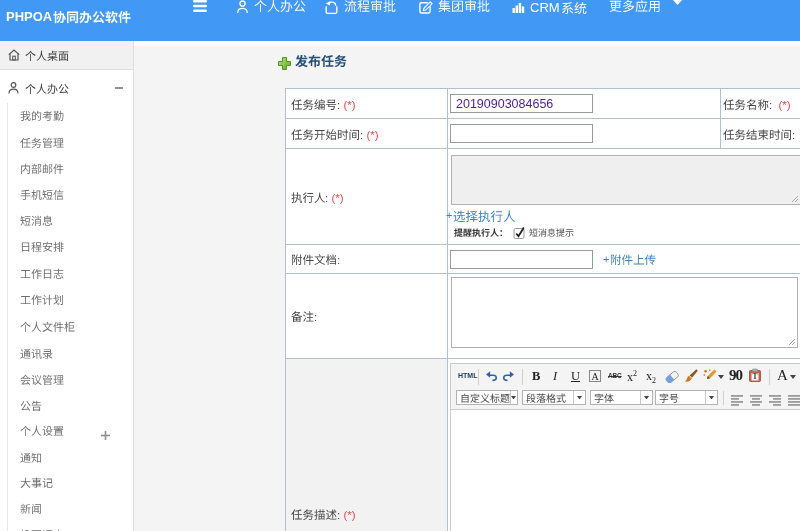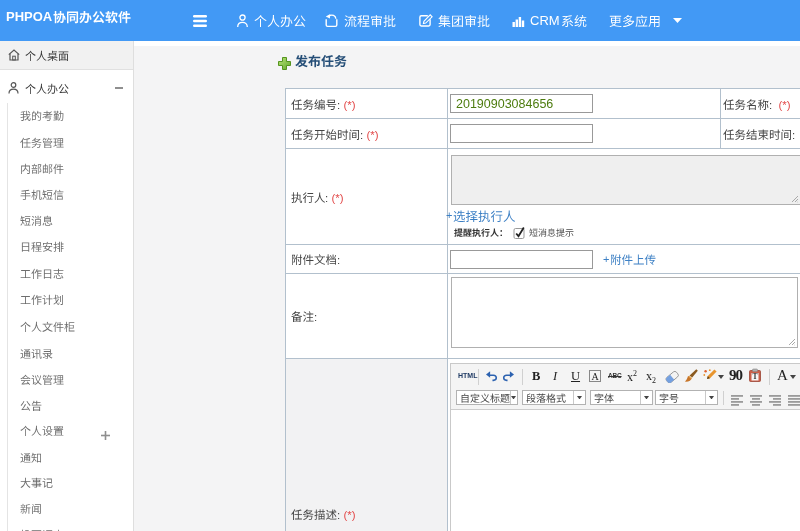--- a/index.html
+++ b/index.html
@@ -1,20 +1,20 @@
 <!DOCTYPE html>
 <html><head><meta charset="utf-8"><style>
 * { margin:0; padding:0; box-sizing:border-box; }
 html,body { width:800px; height:531px; overflow:hidden; }
 body { position:relative; font-family:"Liberation Sans",sans-serif; background:#f4f4f5; }
 svg { display:inline-block; }
 #top { position:absolute; left:0; top:0; width:800px; height:41px; background:#4299f5; }
 .logo { position:absolute; left:6px; top:0; height:32px; display:flex; align-items:center; font:bold 13px "Liberation Sans"; color:#fff; }
 .logo .lat { margin-right:1px; }
-.ti { position:absolute; top:0; height:41px; display:flex; align-items:center; }
+.ti { position:absolute; top:0; height:41px; display:flex; align-items:flex-start; }
 .ti .ts { margin-left:5px; display:inline-flex; align-items:center; }
 .ti .lat { font:13px "Liberation Sans"; color:#fff; margin-right:1px; }
 #side { position:absolute; left:0; top:41px; width:134px; height:490px; background:#fff; border-right:1px solid #dedede; }
 .srow { position:absolute; left:0; width:133px; display:flex; align-items:center; }
 .sic { width:17px; margin-left:8px; display:inline-flex; }
 .sub { position:absolute; left:20px; height:26px; display:flex; align-items:center; }
 #strip { position:absolute; left:134px; top:41px; width:666px; height:5px; background:#fff; }
 #ft { position:absolute; left:285px; top:88px; border-collapse:collapse; table-layout:fixed; width:977px; background:#fff; }
 #ft td { border:1px solid #b2c0cd; vertical-align:middle; }
 td.lab { padding-left:5px; white-space:nowrap; }
@@ -242,21 +242,21 @@
       <col style="width:162px">
       <col style="width:273px">
       <col style="width:163px">
     </colgroup>
     <tbody>
       <tr style="height:30px">
         <td class="lab"><svg width="46" height="10" viewBox="0 -10 46 10" style="overflow:visible;">
             <path fill="#444" d="M3.9 -0.4V0.5H10.9V-0.4H7.8V-3.9H11V-4.7H7.8V-7.9C8.8 -8.1 9.8 -8.4 10.6 -8.6L9.9 -9.4C8.5 -8.9 6 -8.4 3.9 -8.1C4 -7.9 4.1 -7.6 4.1 -7.4C5 -7.5 6 -7.6 6.9 -7.8V-4.7H3.5V-3.9H6.9V-0.4ZM3.4 -9.7C2.7 -7.9 1.5 -6.1 0.3 -5C0.4 -4.7 0.7 -4.3 0.8 -4.1C1.2 -4.5 1.7 -5.1 2.1 -5.7V0.9H3V-6.9C3.5 -7.7 3.9 -8.6 4.2 -9.4Z M16.6 -4.4C16.6 -4 16.5 -3.6 16.4 -3.2H12.9V-2.5H16.1C15.5 -1 14.2 -0.2 12.2 0.2C12.3 0.3 12.5 0.7 12.6 0.9C14.9 0.4 16.3 -0.6 17.1 -2.5H20.6C20.4 -1 20.1 -0.3 19.9 -0C19.7 0.1 19.6 0.1 19.4 0.1C19.1 0.1 18.3 0.1 17.6 -0C17.8 0.2 17.9 0.5 17.9 0.8C18.6 0.8 19.3 0.8 19.6 0.8C20 0.8 20.3 0.7 20.6 0.5C21 0.1 21.2 -0.8 21.5 -2.9C21.5 -3 21.5 -3.2 21.5 -3.2H17.3C17.4 -3.6 17.5 -3.9 17.5 -4.3ZM20.1 -7.7C19.4 -7 18.4 -6.5 17.4 -6.1C16.4 -6.5 15.7 -6.9 15.2 -7.6L15.4 -7.7ZM15.9 -9.7C15.3 -8.7 14.2 -7.5 12.5 -6.7C12.7 -6.5 13 -6.2 13.1 -6C13.7 -6.3 14.2 -6.7 14.7 -7.1C15.1 -6.5 15.7 -6.1 16.4 -5.7C15 -5.3 13.5 -5 12 -4.9C12.2 -4.7 12.3 -4.3 12.4 -4.1C14.1 -4.3 15.8 -4.7 17.3 -5.3C18.7 -4.7 20.3 -4.4 22.1 -4.2C22.2 -4.5 22.4 -4.8 22.6 -5C21 -5.1 19.6 -5.3 18.4 -5.7C19.6 -6.3 20.7 -7.1 21.4 -8.2L20.9 -8.5L20.7 -8.5H16.1C16.3 -8.8 16.6 -9.2 16.8 -9.5Z M23.5 -0.6 23.7 0.2C24.6 -0.2 25.8 -0.7 27 -1.2L26.8 -1.9C25.6 -1.4 24.3 -0.9 23.5 -0.6ZM23.7 -4.9C23.9 -4.9 24.1 -5 25.4 -5.2C24.9 -4.4 24.5 -3.9 24.3 -3.6C24 -3.2 23.8 -2.9 23.5 -2.9C23.6 -2.6 23.7 -2.3 23.8 -2.1C24 -2.2 24.4 -2.3 26.9 -2.9C26.9 -3.1 26.8 -3.4 26.8 -3.6L24.9 -3.2C25.7 -4.3 26.5 -5.6 27.2 -6.9L26.5 -7.3C26.3 -6.8 26 -6.4 25.8 -5.9L24.5 -5.8C25.2 -6.8 25.8 -8.1 26.3 -9.4L25.5 -9.7C25.1 -8.3 24.3 -6.8 24 -6.4C23.8 -6 23.6 -5.7 23.4 -5.6C23.5 -5.4 23.7 -5 23.7 -4.9ZM30.2 -4V-2.3H29.2V-4ZM30.8 -4H31.6V-2.3H30.8ZM28.5 -4.7V0.8H29.2V-1.6H30.2V0.5H30.8V-1.6H31.6V0.5H32.2V-1.6H33V0.1C33 0.2 33 0.2 32.9 0.2C32.8 0.2 32.6 0.2 32.4 0.2C32.5 0.4 32.5 0.6 32.6 0.8C33 0.8 33.2 0.8 33.4 0.7C33.6 0.6 33.7 0.4 33.7 0.1V-4.7L33 -4.7ZM32.2 -4H33V-2.3H32.2ZM30 -9.5C30.1 -9.2 30.3 -8.8 30.5 -8.4H27.8V-5.9C27.8 -4.2 27.7 -1.6 26.6 0.2C26.8 0.3 27.1 0.6 27.3 0.7C28.3 -1.1 28.5 -3.9 28.6 -5.7H33.6V-8.4H31.4C31.2 -8.8 31 -9.3 30.8 -9.7ZM28.6 -7.7H32.8V-6.5H28.6Z M37.5 -8.4H43V-6.9H37.5ZM36.6 -9.2V-6.1H43.9V-9.2ZM35.2 -5.1V-4.3H37.6C37.4 -3.6 37.1 -2.8 36.8 -2.2H42.9C42.6 -0.9 42.4 -0.2 42.1 0C42 0.1 41.8 0.1 41.6 0.1C41.3 0.1 40.4 0.1 39.6 0C39.8 0.3 39.9 0.6 39.9 0.9C40.7 0.9 41.5 0.9 41.8 0.9C42.3 0.9 42.6 0.8 42.8 0.6C43.3 0.2 43.6 -0.7 43.8 -2.6C43.9 -2.7 43.9 -3 43.9 -3H38.1L38.5 -4.3H45.2V-5.1Z"></path>
           </svg><span class="cln">:&nbsp;</span><span class="star">(*)</span></td>
         <td class="ic">
-          <div class="inp" style="width:143px;padding:2px 0 0 5px;font-size:12.5px;color:#4d7c0f">20190903084656</div>
+          <div class="inp" style="width:143px;padding:2px 0 0 5px;font-size:12.5px;color:#4c1d95">20190903084656</div>
         </td>
         <td class="lab l3"><svg width="46" height="10" viewBox="0 -10 46 10" style="overflow:visible;">
             <path fill="#444" d="M3.9 -0.4V0.5H10.9V-0.4H7.8V-3.9H11V-4.7H7.8V-7.9C8.8 -8.1 9.8 -8.4 10.6 -8.6L9.9 -9.4C8.5 -8.9 6 -8.4 3.9 -8.1C4 -7.9 4.1 -7.6 4.1 -7.4C5 -7.5 6 -7.6 6.9 -7.8V-4.7H3.5V-3.9H6.9V-0.4ZM3.4 -9.7C2.7 -7.9 1.5 -6.1 0.3 -5C0.4 -4.7 0.7 -4.3 0.8 -4.1C1.2 -4.5 1.7 -5.1 2.1 -5.7V0.9H3V-6.9C3.5 -7.7 3.9 -8.6 4.2 -9.4Z M16.6 -4.4C16.6 -4 16.5 -3.6 16.4 -3.2H12.9V-2.5H16.1C15.5 -1 14.2 -0.2 12.2 0.2C12.3 0.3 12.5 0.7 12.6 0.9C14.9 0.4 16.3 -0.6 17.1 -2.5H20.6C20.4 -1 20.1 -0.3 19.9 -0C19.7 0.1 19.6 0.1 19.4 0.1C19.1 0.1 18.3 0.1 17.6 -0C17.8 0.2 17.9 0.5 17.9 0.8C18.6 0.8 19.3 0.8 19.6 0.8C20 0.8 20.3 0.7 20.6 0.5C21 0.1 21.2 -0.8 21.5 -2.9C21.5 -3 21.5 -3.2 21.5 -3.2H17.3C17.4 -3.6 17.5 -3.9 17.5 -4.3ZM20.1 -7.7C19.4 -7 18.4 -6.5 17.4 -6.1C16.4 -6.5 15.7 -6.9 15.2 -7.6L15.4 -7.7ZM15.9 -9.7C15.3 -8.7 14.2 -7.5 12.5 -6.7C12.7 -6.5 13 -6.2 13.1 -6C13.7 -6.3 14.2 -6.7 14.7 -7.1C15.1 -6.5 15.7 -6.1 16.4 -5.7C15 -5.3 13.5 -5 12 -4.9C12.2 -4.7 12.3 -4.3 12.4 -4.1C14.1 -4.3 15.8 -4.7 17.3 -5.3C18.7 -4.7 20.3 -4.4 22.1 -4.2C22.2 -4.5 22.4 -4.8 22.6 -5C21 -5.1 19.6 -5.3 18.4 -5.7C19.6 -6.3 20.7 -7.1 21.4 -8.2L20.9 -8.5L20.7 -8.5H16.1C16.3 -8.8 16.6 -9.2 16.8 -9.5Z M26 -6.1C26.6 -5.7 27.3 -5.1 27.8 -4.7C26.4 -4 25 -3.4 23.5 -3.1C23.7 -2.9 23.9 -2.6 24 -2.3C24.6 -2.5 25.3 -2.7 25.9 -2.9V0.9H26.8V0.3H31.9V0.9H32.8V-3.9H28.2C30.1 -4.9 31.8 -6.4 32.7 -8.2L32.1 -8.6L32 -8.5H27.9C28.2 -8.8 28.4 -9.2 28.7 -9.5L27.7 -9.7C27 -8.6 25.7 -7.3 23.8 -6.4C24 -6.3 24.3 -6 24.4 -5.8C25.5 -6.3 26.4 -7 27.2 -7.7H31.4C30.8 -6.7 29.8 -5.8 28.6 -5.1C28.1 -5.6 27.3 -6.2 26.7 -6.6ZM31.9 -0.5H26.8V-3.1H31.9Z M40.4 -5.2C40.1 -3.7 39.7 -2.3 39 -1.4C39.2 -1.3 39.6 -1.1 39.7 -0.9C40.4 -1.9 40.9 -3.5 41.2 -5ZM43.5 -5.1C44 -3.8 44.5 -2.1 44.6 -1L45.4 -1.3C45.3 -2.4 44.8 -4 44.3 -5.3ZM40.6 -9.6C40.4 -8.2 39.9 -6.7 39.2 -5.7V-6.4H37.7V-8.4C38.3 -8.5 38.8 -8.7 39.2 -8.9L38.7 -9.6C37.9 -9.2 36.4 -8.9 35.2 -8.6C35.3 -8.5 35.4 -8.2 35.5 -8C35.9 -8.1 36.4 -8.1 36.9 -8.2V-6.4H35.1V-5.6H36.8C36.4 -4.2 35.6 -2.7 34.9 -1.9C35 -1.7 35.2 -1.4 35.3 -1.2C35.9 -1.9 36.4 -3 36.9 -4.2V0.9H37.7V-4.3C38.1 -3.7 38.5 -3.1 38.7 -2.8L39.2 -3.4C39 -3.7 38 -4.8 37.7 -5.1V-5.6H39.1L39 -5.5C39.2 -5.4 39.6 -5.2 39.8 -5C40.2 -5.6 40.6 -6.4 40.9 -7.3H42V-0.1C42 0 42 0.1 41.8 0.1C41.7 0.1 41.2 0.1 40.6 0.1C40.7 0.3 40.9 0.6 40.9 0.9C41.6 0.9 42.1 0.9 42.4 0.7C42.8 0.6 42.9 0.3 42.9 -0.1V-7.3H44.4C44.3 -6.9 44 -6.5 43.8 -6L44.6 -5.9C44.9 -6.5 45.2 -7.3 45.5 -8L45 -8.2L44.8 -8.1H41.1C41.2 -8.6 41.4 -9 41.4 -9.5Z"></path>
           </svg><span class="cln">:&nbsp;</span><span class="star">(*)</span></td>
       </tr>
       <tr style="height:30px">
         <td class="lab"><svg width="69" height="10" viewBox="0 -10 69 10" style="overflow:visible;">
             <path fill="#444" d="M3.9 -0.4V0.5H10.9V-0.4H7.8V-3.9H11V-4.7H7.8V-7.9C8.8 -8.1 9.8 -8.4 10.6 -8.6L9.9 -9.4C8.5 -8.9 6 -8.4 3.9 -8.1C4 -7.9 4.1 -7.6 4.1 -7.4C5 -7.5 6 -7.6 6.9 -7.8V-4.7H3.5V-3.9H6.9V-0.4ZM3.4 -9.7C2.7 -7.9 1.5 -6.1 0.3 -5C0.4 -4.7 0.7 -4.3 0.8 -4.1C1.2 -4.5 1.7 -5.1 2.1 -5.7V0.9H3V-6.9C3.5 -7.7 3.9 -8.6 4.2 -9.4Z M16.6 -4.4C16.6 -4 16.5 -3.6 16.4 -3.2H12.9V-2.5H16.1C15.5 -1 14.2 -0.2 12.2 0.2C12.3 0.3 12.5 0.7 12.6 0.9C14.9 0.4 16.3 -0.6 17.1 -2.5H20.6C20.4 -1 20.1 -0.3 19.9 -0C19.7 0.1 19.6 0.1 19.4 0.1C19.1 0.1 18.3 0.1 17.6 -0C17.8 0.2 17.9 0.5 17.9 0.8C18.6 0.8 19.3 0.8 19.6 0.8C20 0.8 20.3 0.7 20.6 0.5C21 0.1 21.2 -0.8 21.5 -2.9C21.5 -3 21.5 -3.2 21.5 -3.2H17.3C17.4 -3.6 17.5 -3.9 17.5 -4.3ZM20.1 -7.7C19.4 -7 18.4 -6.5 17.4 -6.1C16.4 -6.5 15.7 -6.9 15.2 -7.6L15.4 -7.7ZM15.9 -9.7C15.3 -8.7 14.2 -7.5 12.5 -6.7C12.7 -6.5 13 -6.2 13.1 -6C13.7 -6.3 14.2 -6.7 14.7 -7.1C15.1 -6.5 15.7 -6.1 16.4 -5.7C15 -5.3 13.5 -5 12 -4.9C12.2 -4.7 12.3 -4.3 12.4 -4.1C14.1 -4.3 15.8 -4.7 17.3 -5.3C18.7 -4.7 20.3 -4.4 22.1 -4.2C22.2 -4.5 22.4 -4.8 22.6 -5C21 -5.1 19.6 -5.3 18.4 -5.7C19.6 -6.3 20.7 -7.1 21.4 -8.2L20.9 -8.5L20.7 -8.5H16.1C16.3 -8.8 16.6 -9.2 16.8 -9.5Z M30.5 -8.1V-4.8H27.2V-5.3V-8.1ZM23.6 -4.8V-4H26.3C26.2 -2.4 25.6 -0.9 23.6 0.3C23.9 0.5 24.2 0.8 24.3 1C26.4 -0.4 27 -2.2 27.2 -4H30.5V0.9H31.3V-4H33.9V-4.8H31.3V-8.1H33.6V-8.9H24V-8.1H26.4V-5.3L26.4 -4.8Z M39.8 -3.8V0.9H40.6V0.4H44.1V0.9H44.9V-3.8ZM40.6 -0.4V-3H44.1V-0.4ZM39.4 -4.7C39.8 -4.8 40.3 -4.9 44.5 -5.2C44.7 -4.9 44.8 -4.6 44.9 -4.4L45.6 -4.8C45.3 -5.6 44.5 -7 43.7 -8L43 -7.7C43.4 -7.2 43.8 -6.5 44.1 -5.9L40.5 -5.7C41.2 -6.8 42 -8.1 42.6 -9.4L41.7 -9.7C41.1 -8.2 40.2 -6.7 39.9 -6.3C39.6 -5.8 39.4 -5.6 39.1 -5.5C39.2 -5.3 39.4 -4.9 39.4 -4.7ZM36.8 -6.5H38.1C38 -5 37.7 -3.8 37.3 -2.8C36.9 -3.1 36.5 -3.4 36.2 -3.7C36.4 -4.5 36.6 -5.5 36.8 -6.5ZM35.2 -3.4C35.8 -3 36.4 -2.5 37 -2C36.5 -1 35.8 -0.2 35 0.2C35.1 0.4 35.4 0.7 35.5 0.9C36.4 0.4 37.1 -0.4 37.6 -1.4C38.1 -1 38.4 -0.6 38.7 -0.2L39.2 -0.9C38.9 -1.3 38.5 -1.8 38 -2.2C38.5 -3.5 38.8 -5.2 39 -7.2L38.5 -7.3L38.3 -7.3H37C37.1 -8.1 37.3 -8.9 37.4 -9.6L36.5 -9.6C36.5 -8.9 36.4 -8.1 36.2 -7.3H35V-6.5H36C35.8 -5.3 35.5 -4.2 35.2 -3.4Z M51.5 -5.2C52.1 -4.3 52.8 -3.1 53.2 -2.4L54 -2.8C53.6 -3.5 52.8 -4.7 52.2 -5.6ZM49.7 -4.6V-2H47.8V-4.6ZM49.7 -5.4H47.8V-7.9H49.7ZM46.9 -8.7V-0.3H47.8V-1.2H50.5V-8.7ZM54.8 -9.6V-7.4H51.1V-6.5H54.8V-0.4C54.8 -0.1 54.7 -0.1 54.5 -0.1C54.2 -0 53.4 -0 52.5 -0.1C52.6 0.2 52.7 0.6 52.8 0.8C53.9 0.8 54.7 0.8 55.1 0.6C55.5 0.5 55.7 0.3 55.7 -0.4V-6.5H57.1V-7.4H55.7V-9.6Z M58.5 -7.1V0.9H59.4V-7.1ZM58.7 -9.1C59.2 -8.6 59.8 -7.9 60.1 -7.4L60.8 -7.9C60.5 -8.3 59.9 -9 59.4 -9.5ZM61.9 -3.4H64.6V-1.8H61.9ZM61.9 -5.6H64.6V-4.1H61.9ZM61.1 -6.4V-1.1H65.4V-6.4ZM61.5 -9V-8.2H67.1V-0.1C67.1 0 67.1 0.1 66.9 0.1C66.8 0.1 66.3 0.1 65.8 0.1C65.9 0.3 66 0.7 66.1 0.9C66.8 0.9 67.3 0.9 67.6 0.7C67.9 0.6 68 0.4 68 -0.1V-9Z"></path>
           </svg><span class="cln">:&nbsp;</span><span class="star">(*)</span></td>
         <td class="ic">

